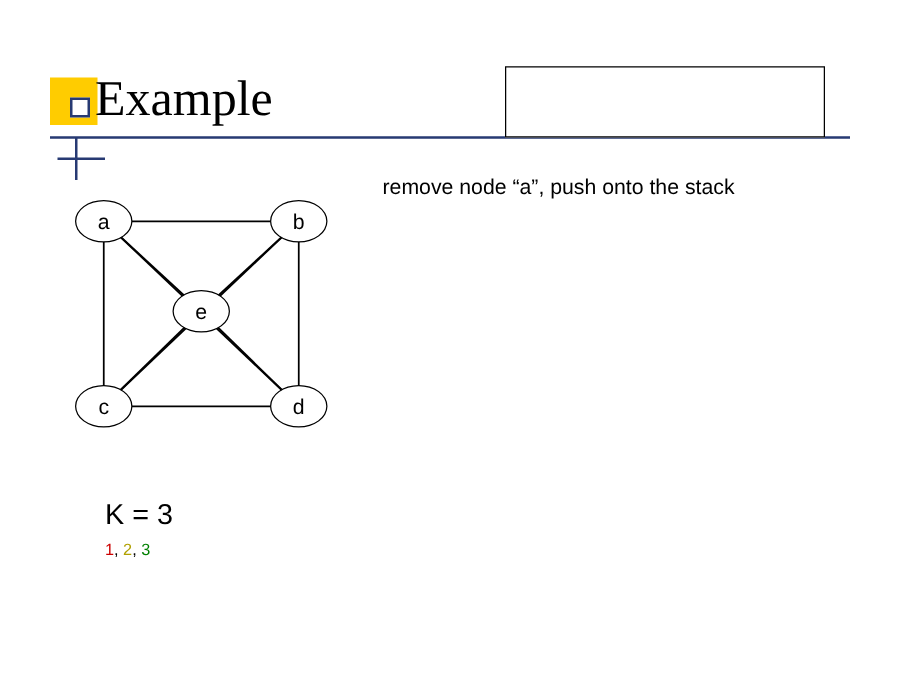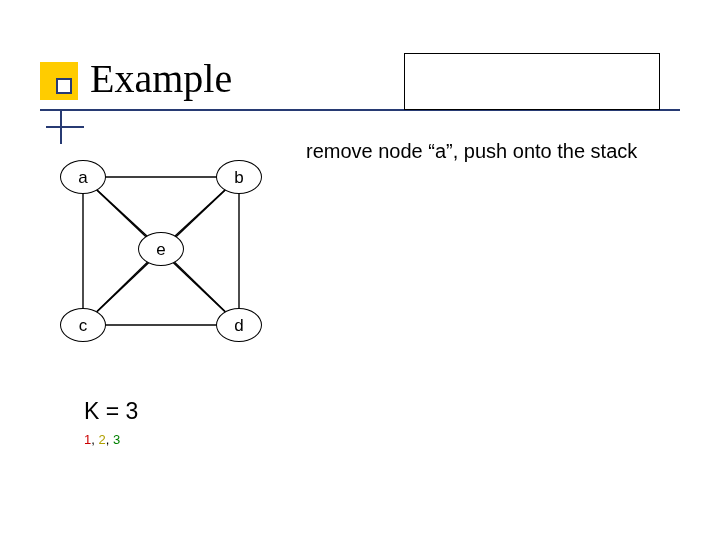--- a/index.html
+++ b/index.html
@@ -60,21 +60,21 @@
     position: absolute;
     left: 40px;
     right: 40px;
     top: 109px;
     height: 2px;
     background: #273a73;
     z-index: 1;
   }
   .slide-title {
     position: absolute;
-    left: 90px;
+    left: 76px;
     top: 55px;
     font-size: 40px;
     font-weight: normal;
     z-index: 3;
   }
 
   
   .top-right-box {
     position: absolute;
     left: 404px;
@@ -85,21 +85,21 @@
     background: #fff;
     z-index: 4;
   }
 
   
   .caption {
     position: absolute;
     left: 306px;
     top: 140px;
     font-family: Verdana, Geneva, sans-serif;
-    font-size: 20px;
+    font-size: 17px;
   }
 
   
   .graph {
     position: absolute;
     left: 60px;
     top: 160px;
     width: 220px;
     height: 220px;
   }

